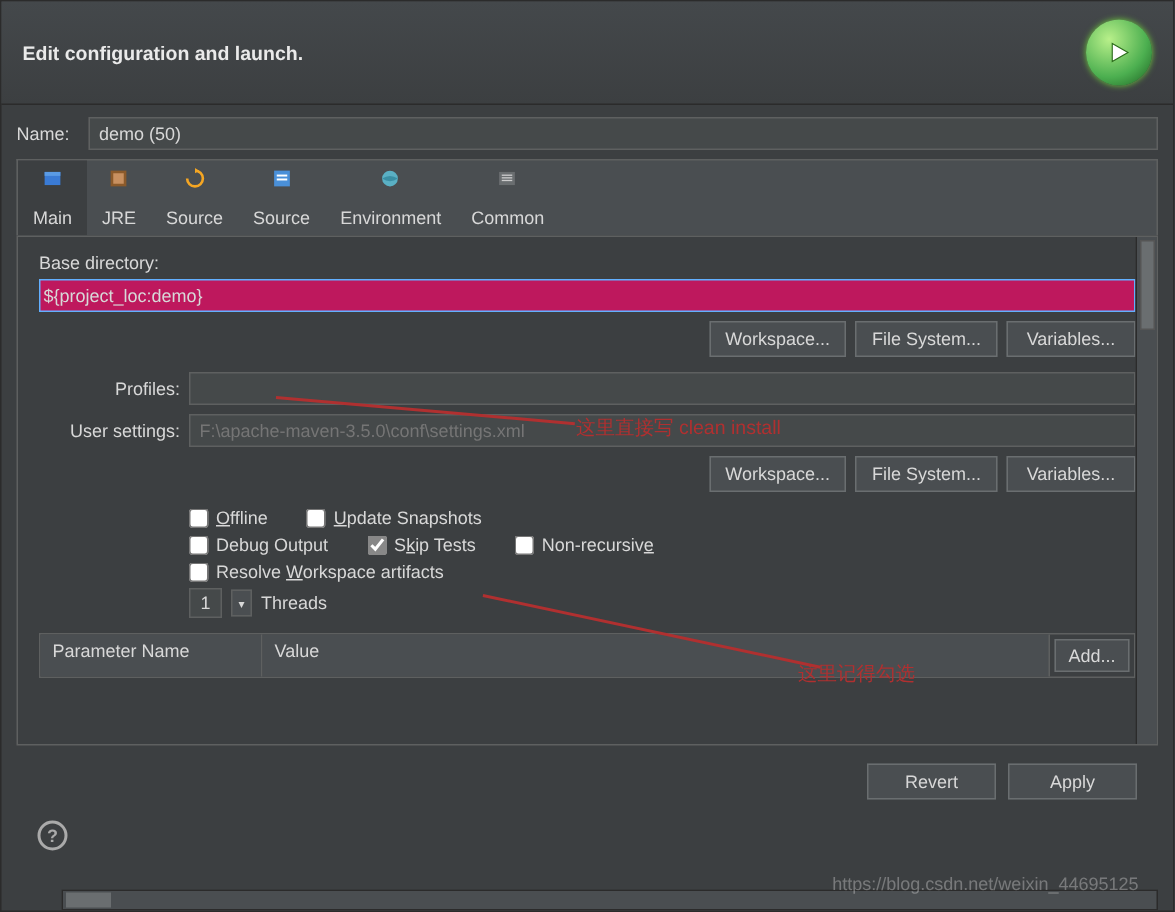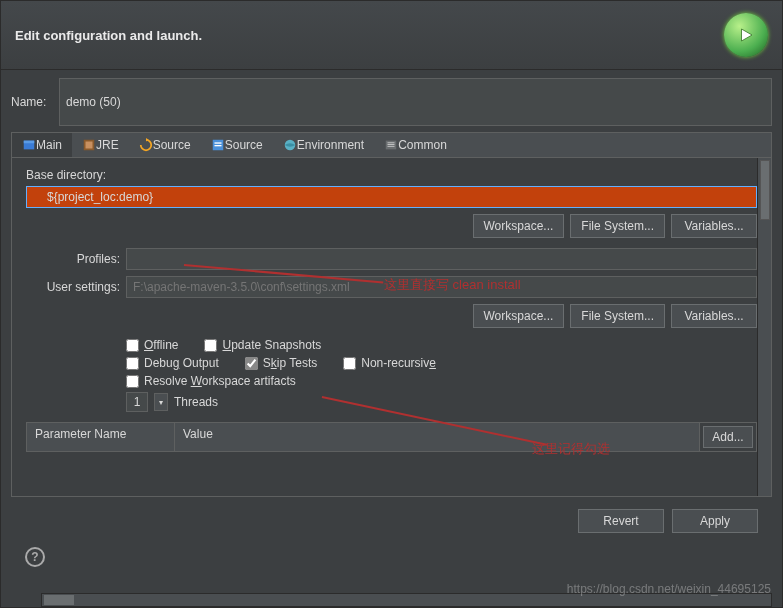--- a/index.html
+++ b/index.html
@@ -5,30 +5,30 @@
 * { box-sizing: border-box; margin: 0; padding: 0; }
 body { background: #3c3f41; color: #d8d8d8; font-family: "Segoe UI", Tahoma, sans-serif; font-size: 12px; width: 783px; height: 608px; overflow: hidden; position: relative; }
 .dialog { background: #3c3f41; border: 1px solid #2b2b2b; height: 100%; display: flex; flex-direction: column; }
 .header { background: linear-gradient(#44484b,#3c3f41); padding: 12px 14px; display: flex; justify-content: space-between; align-items: center; border-bottom: 1px solid #2b2b2b; }
 .header-title { font-weight: bold; font-size: 13px; color: #eaeaea; }
 .run-icon { width: 44px; height: 44px; border-radius: 50%; background: radial-gradient(circle at 35% 30%, #b8f08a, #4caf50 60%, #1b5e20); display: flex; align-items: center; justify-content: center; box-shadow: 0 0 4px #6fcf3c; }
 .run-icon svg { width: 18px; height: 18px; }
 .body { padding: 8px 10px; flex: 1; display: flex; flex-direction: column; }
 .name-row { display: flex; align-items: center; gap: 6px; margin-bottom: 6px; }
 .name-row label { width: 42px; }
-.name-row input { flex: 1; background: #45494a; border: 1px solid #5e6060; color: #d8d8d8; padding: 16px 6px; font-size: 12px; }
+.name-row input { flex: 1; background: #45494a; border: 1px solid #5e6060; color: #d8d8d8; padding: 3px 6px; font-size: 12px; }
 .tabs { display: flex; background: #4a4e51; border: 1px solid #5e6060; border-bottom: none; }
-.tab { padding: 5px 10px; display: flex; align-items: center; gap: 0; cursor: pointer; font-size: 12px; }
+.tab { padding: 5px 10px; display: flex; align-items: center; gap: 12px; cursor: pointer; font-size: 12px; flex-direction: column; }
 .tab.active { background: #3c3f41; }
 .tab-icon { width: 14px; height: 14px; display: inline-block; }
 .panel { border: 1px solid #5e6060; padding: 10px 14px 10px 14px; background: #3c3f41; position: relative; height: 340px; overflow: hidden; }
 .scrollbar-v { position: absolute; right: 0; top: 0; bottom: 0; width: 14px; background: #4a4e51; border-left: 1px solid #2b2b2b; }
 .scrollbar-v .thumb { background: #6a6e70; width: 10px; margin: 2px auto; height: 60px; border: 1px solid #555; }
 .field-label { margin-bottom: 4px; display: block; }
-.wide-input { width: 100%; background: #c2410c; border: 1px solid #62b0ff; color: #d8d8d8; padding: 3px 20px; font-size: 12px; margin-bottom: 6px; }
+.wide-input { width: 100%; background: #be185d; border: 1px solid #62b0ff; color: #d8d8d8; padding: 3px 2px; font-size: 12px; margin-bottom: 6px; }
 .btn-row { display: flex; justify-content: flex-end; gap: 6px; margin-bottom: 10px; }
 .btn { background: #4a4e51; border: 1px solid #6a6e70; color: #d8d8d8; padding: 4px 10px; font-size: 12px; cursor: pointer; min-width: 86px; text-align: center; }
 .grid-row { display: flex; align-items: center; gap: 6px; margin-bottom: 6px; }
 .grid-row .lbl { width: 94px; text-align: right; }
 .grid-row input { flex: 1; background: #45494a; border: 1px solid #5e6060; color: #d8d8d8; padding: 3px 6px; font-size: 12px; }
 .grid-row input.placeholder { color: #6a6e70; }
 .checks { margin-left: 100px; margin-top: 6px; }
 .check-line { display: flex; gap: 26px; margin-bottom: 4px; align-items: center; }
 .chk { display: flex; align-items: center; gap: 5px; cursor: pointer; }
 .chk input { width: 13px; height: 13px; accent-color: #888; }
@@ -43,21 +43,21 @@
 .th.value { flex: 1; }
 .add-cell { width: 56px; padding: 3px; }
 .add-btn { width: 100%; background: #4a4e51; border: 1px solid #6a6e70; color: #d8d8d8; padding: 3px 4px; font-size: 12px; cursor: pointer; }
 .footer1 { display: flex; justify-content: flex-end; gap: 8px; padding: 12px 14px 6px; align-items: center; }
 .footer2 { display: flex; justify-content: space-between; align-items: center; padding: 8px 14px 14px; }
 .footer2 .right { display: flex; gap: 8px; }
 .btn.primary { border: 1px solid #4a90d9; box-shadow: 0 0 0 1px #2d5d8f inset; }
 .help-icon { width: 20px; height: 20px; border: 2px solid #aaa; border-radius: 50%; display: flex; align-items: center; justify-content: center; font-weight: bold; color: #aaa; cursor: pointer; }
 .anno { position: absolute; color: #b03030; font-size: 13px; pointer-events: none; z-index: 5; }
 .anno-line { position: absolute; background: #b03030; height: 1.5px; transform-origin: left center; z-index: 4; }
-.watermark { position: absolute; right: 12px; bottom: 12px; color: rgba(210,210,210,0.4); font-size: 12px; padding-left: 25px; }
+.watermark { position: absolute; right: 24px; bottom: 12px; color: rgba(210,210,210,0.4); font-size: 12px; padding-left: 25px; }
 .scroll-h { height: 14px; background: #4a4e51; border: 1px solid #2b2b2b; margin: 2px 10px 0 40px; position: relative; }
 .scroll-h .thumb { position: absolute; left: 2px; top: 1px; width: 30px; height: 10px; background: #6a6e70; }
 </style>
 </head>
 <body>
 
 <div class="dialog">
   <div class="header">
     <div class="header-title">Edit configuration and launch.</div>
     <div class="run-icon">

